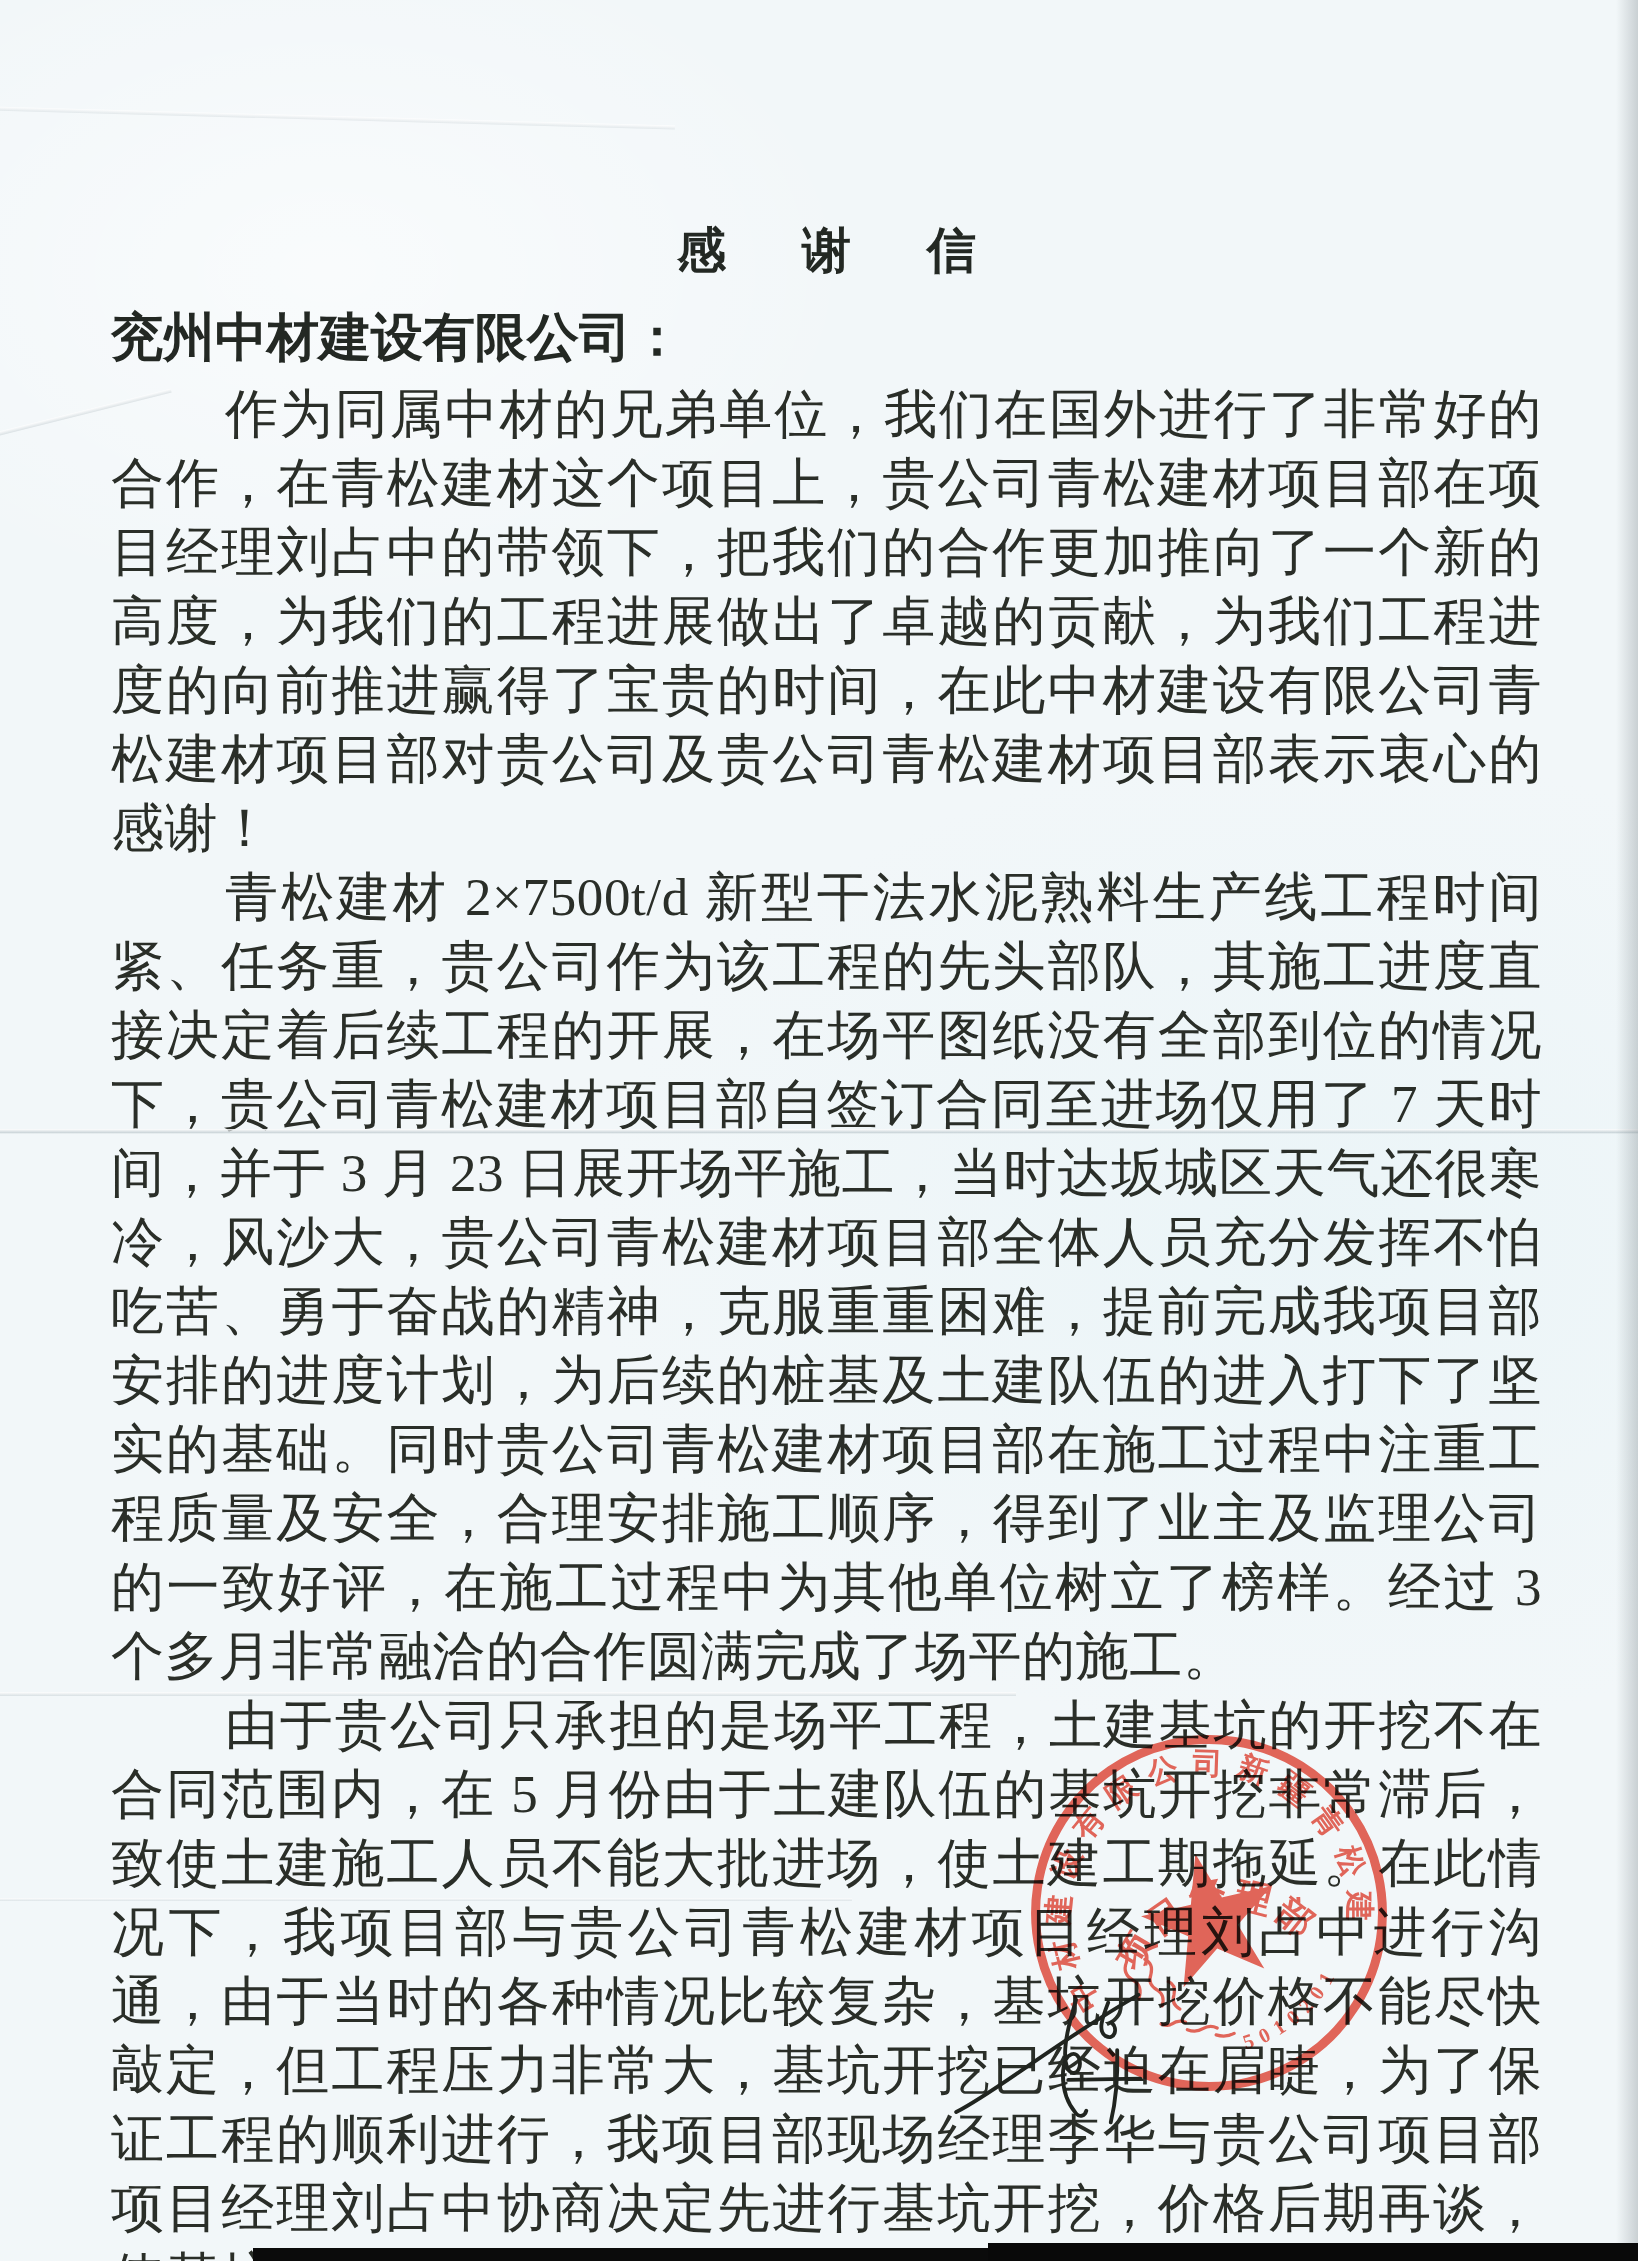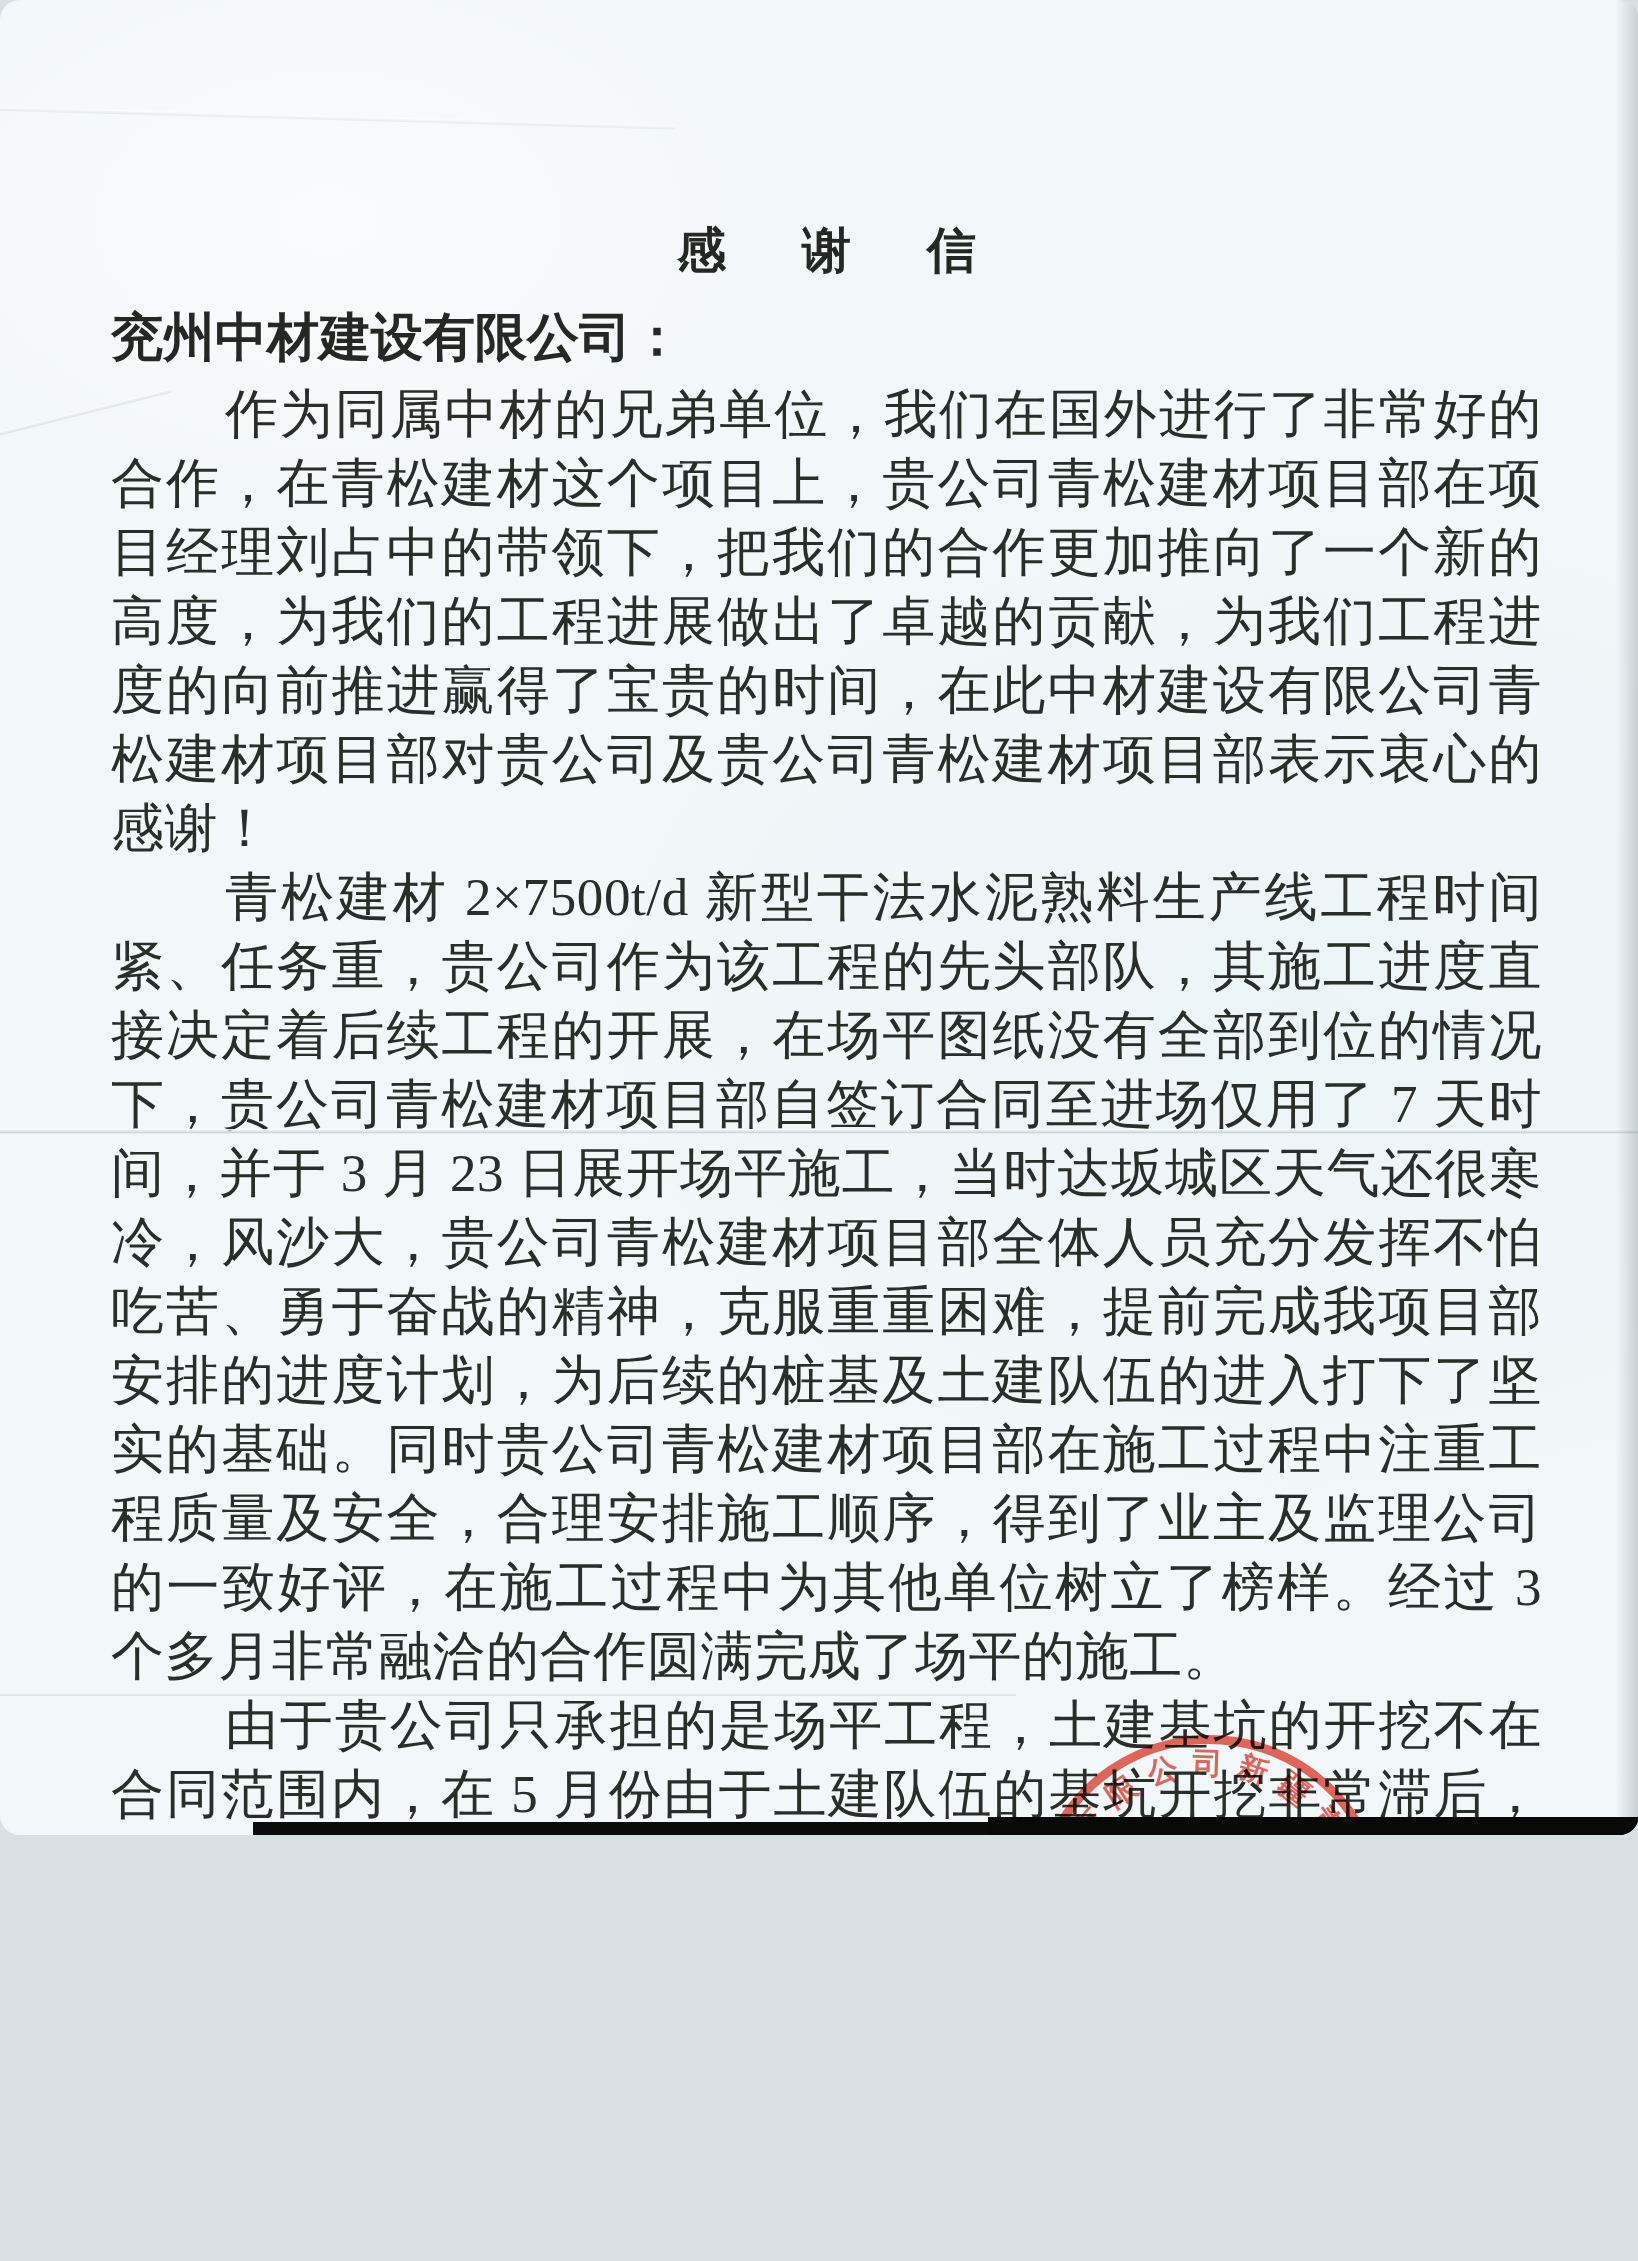--- a/index.html
+++ b/index.html
@@ -1,27 +1,26 @@
 <!DOCTYPE html>
 <html style="font-size:10.3px"><head>
 <meta charset="utf-8">
 <style>
   html,body{margin:0;padding:0;background:#d9e0e3;}
   .page{
     position:relative;
-    width:1639px;height:1835px;
+    width:1639px;height:2261px;
     margin:0 auto;
     background:
       radial-gradient(ellipse 902px 580px at 20% 12%, rgba(255,255,255,.55), rgba(255,255,255,0) 60%),
       radial-gradient(ellipse 1031px 709px at 80% 55%, rgba(233,244,247,.8), rgba(233,244,247,0) 70%),
       #f2f7f9;
     overflow:hidden;
     font-family:"Liberation Serif","DejaVu Serif",serif;
     color:#2a2e28;
-    border-radius:20px;
   }
   .content{padding:0 97px 0 111px;}
   .title{
     margin:218px 0 0 0;
     text-align:center;
     font-size:49px;
     font-weight:bold;
     letter-spacing:76px;
     padding-left:76px; 
     color:#232823;

